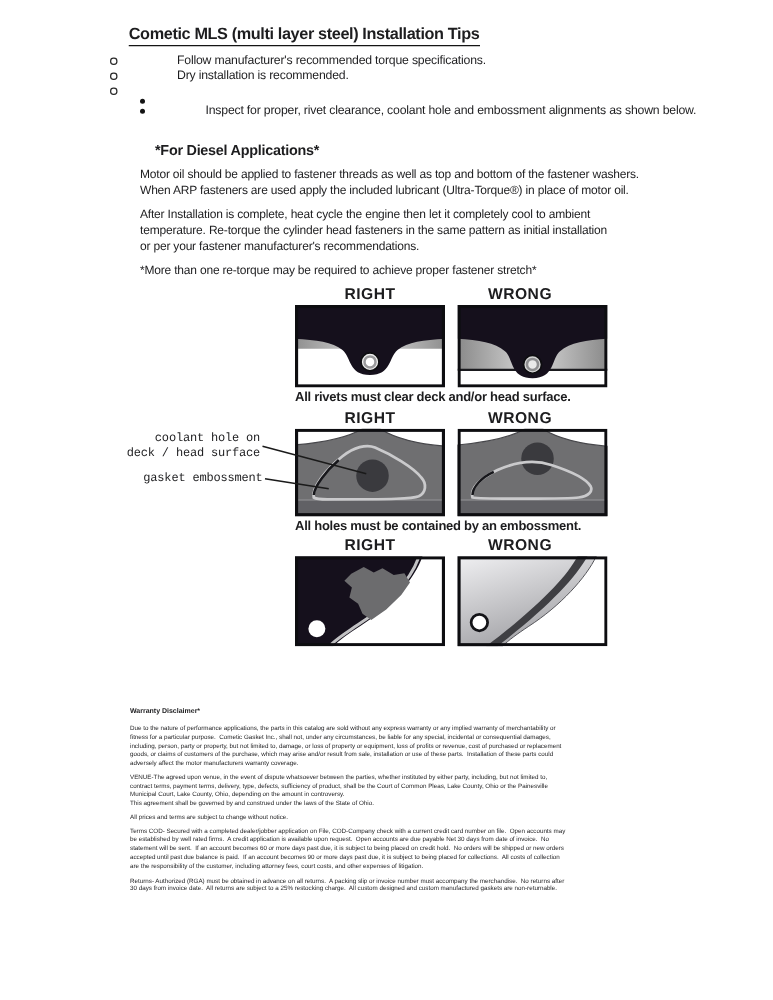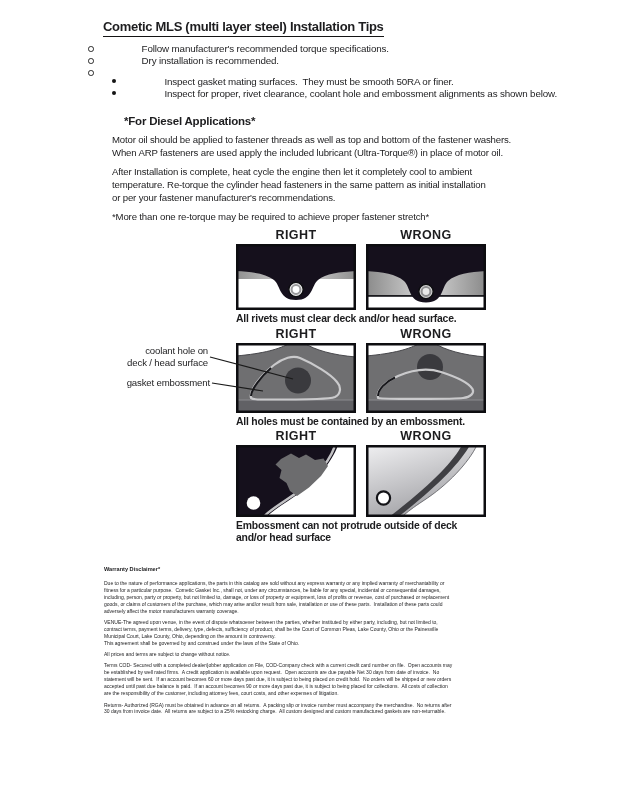--- a/index.html
+++ b/index.html
@@ -14,26 +14,26 @@
   .bullets{position:absolute;left:88px;top:43px;font-size:9.8px;line-height:12px;letter-spacing:-0.15px;}
   .b-row{display:flex;align-items:flex-start;}
   .b-row span.txt{white-space:pre-wrap;padding-left:44px;}
   .dot-o{width:3.6px;height:3.6px;border:1px solid #2a2a2a;border-radius:50%;margin:3px 4px 0 0;flex:none;}
   .dot-f{width:4.4px;height:4.4px;background:#141414;border-radius:50%;margin:3.4px 4px 0 0;flex:none;}
   .sub{margin-left:24px;}
   .diesel-h{position:absolute;left:112px;top:115px;font-size:11.5px;font-weight:700;letter-spacing:-0.2px;margin-left:12px;}
   .body-text{position:absolute;left:112px;top:133px;width:450px;font-size:9.6px;line-height:13px;letter-spacing:-0.15px;}
   .body-text p{margin:0 0 6px 0;white-space:pre-wrap;}
   .fig{position:absolute;left:236px;width:260px;}
-  .fig-labels{display:flex;gap:10px;margin-bottom:2px;}
+  .fig-labels{display:flex;gap:0;margin-bottom:2px;}
   .fig-label{width:120px;text-align:center;font-size:12.5px;font-weight:700;letter-spacing:0.4px;}
   .fig-boxes{display:flex;gap:10px;}
   .fig svg{display:block;}
   .fig-caption{font-size:10.4px;font-weight:700;letter-spacing:-0.2px;line-height:11.5px;margin-top:3px;white-space:pre-line;}
-  .callout{position:absolute;width:115px;text-align:right;font-size:9.6px;line-height:11.5px;letter-spacing:-0.15px;white-space:pre-line;}
+  .callout{position:absolute;width:115px;text-align:right;font-size:9.6px;line-height:11.5px;letter-spacing:-0.15px;white-space:pre-line;font-family:Liberation Mono, monospace;}
   .callout.c1{left:93px;top:345px;}
   .callout.c2{left:95px;top:377px;}
   .leader-overlay{position:absolute;left:205px;top:350px;width:100px;height:45px;pointer-events:none;}
   .warranty{position:absolute;left:104px;top:566px;width:412px;font-size:5px;line-height:6.9px;}
   .warranty h2{font-size:5.6px;font-weight:700;margin:0 0 7px 0;}
   .warranty p{margin:0 0 4.5px 0;white-space:pre-wrap;}
   .footer-code{position:absolute;left:388px;top:758px;font-size:11.5px;letter-spacing:0.2px;}
 </style>
 </head>
 <body>
@@ -49,21 +49,20 @@
     </div>
     <div class="b-row">
       <span class="dot-o"></span>
       <span class="txt">Dry installation is recommended.</span>
     </div>
     <div class="b-row">
       <span class="dot-o"></span>
     </div>
     <div class="b-row sub">
       <span class="dot-f"></span>
-      <span class="txt">Inspect gasket mating surfaces.  They must be smooth 50RA or finer.</span>
     </div>
     <div class="b-row sub">
       <span class="dot-f"></span>
       <span class="txt">Inspect for proper, rivet clearance, coolant hole and embossment alignments as shown below.</span>
     </div>
   </div>
 
   <div class="diesel-h">*For Diesel Applications*</div>
 
   <div class="body-text">
@@ -176,22 +175,20 @@
               <stop offset="1" stop-color="#a2a2a6"></stop>
           </linearGradient>
         </defs>
         <rect width="120" height="72" fill="#ffffff"></rect>
         <path d="M0,0 H111 C103,17 82,40 57,56 C48,62 41,67 36,72 L0,72 Z" fill="url(#gb1)" stroke="#55555a" stroke-width="0.8"></path>
         <path d="M96,0 C87,17 65,40 23,72 L32,72 C72,41 94,18 104,0 Z" fill="#3f3f43"></path>
         <circle cx="17.5" cy="53" r="6.6" fill="#ffffff" stroke="#131317" stroke-width="2.2"></circle>
         <rect x="1.25" y="1.25" width="117.5" height="69.5" fill="none" stroke="#0d0d10" stroke-width="2.5"></rect>
       </svg>
     </div>
-    <div class="fig-caption">Embossment can not protrude outside of deck
-and/or head surface</div>
   </div>
 
   <div class="warranty">
     <h2>Warranty Disclaimer*</h2>
     <p>Due to the nature of performance applications, the parts in this catalog are sold without any express warranty or any implied warranty of merchantability or
 fitness for a particular purpose.  Cometic Gasket Inc., shall not, under any circumstances, be liable for any special, incidental or consequential damages,
 including, person, party or property, but not limited to, damage, or loss of property or equipment, loss of profits or revenue, cost of purchased or replacement
 goods, or claims of customers of the purchase, which may arise and/or result from sale, installation or use of these parts.  Installation of these parts could
 adversely affect the motor manufacturers warranty coverage.</p>
     <p>VENUE-The agreed upon venue, in the event of dispute whatsoever between the parties, whether instituted by either party, including, but not limited to,

